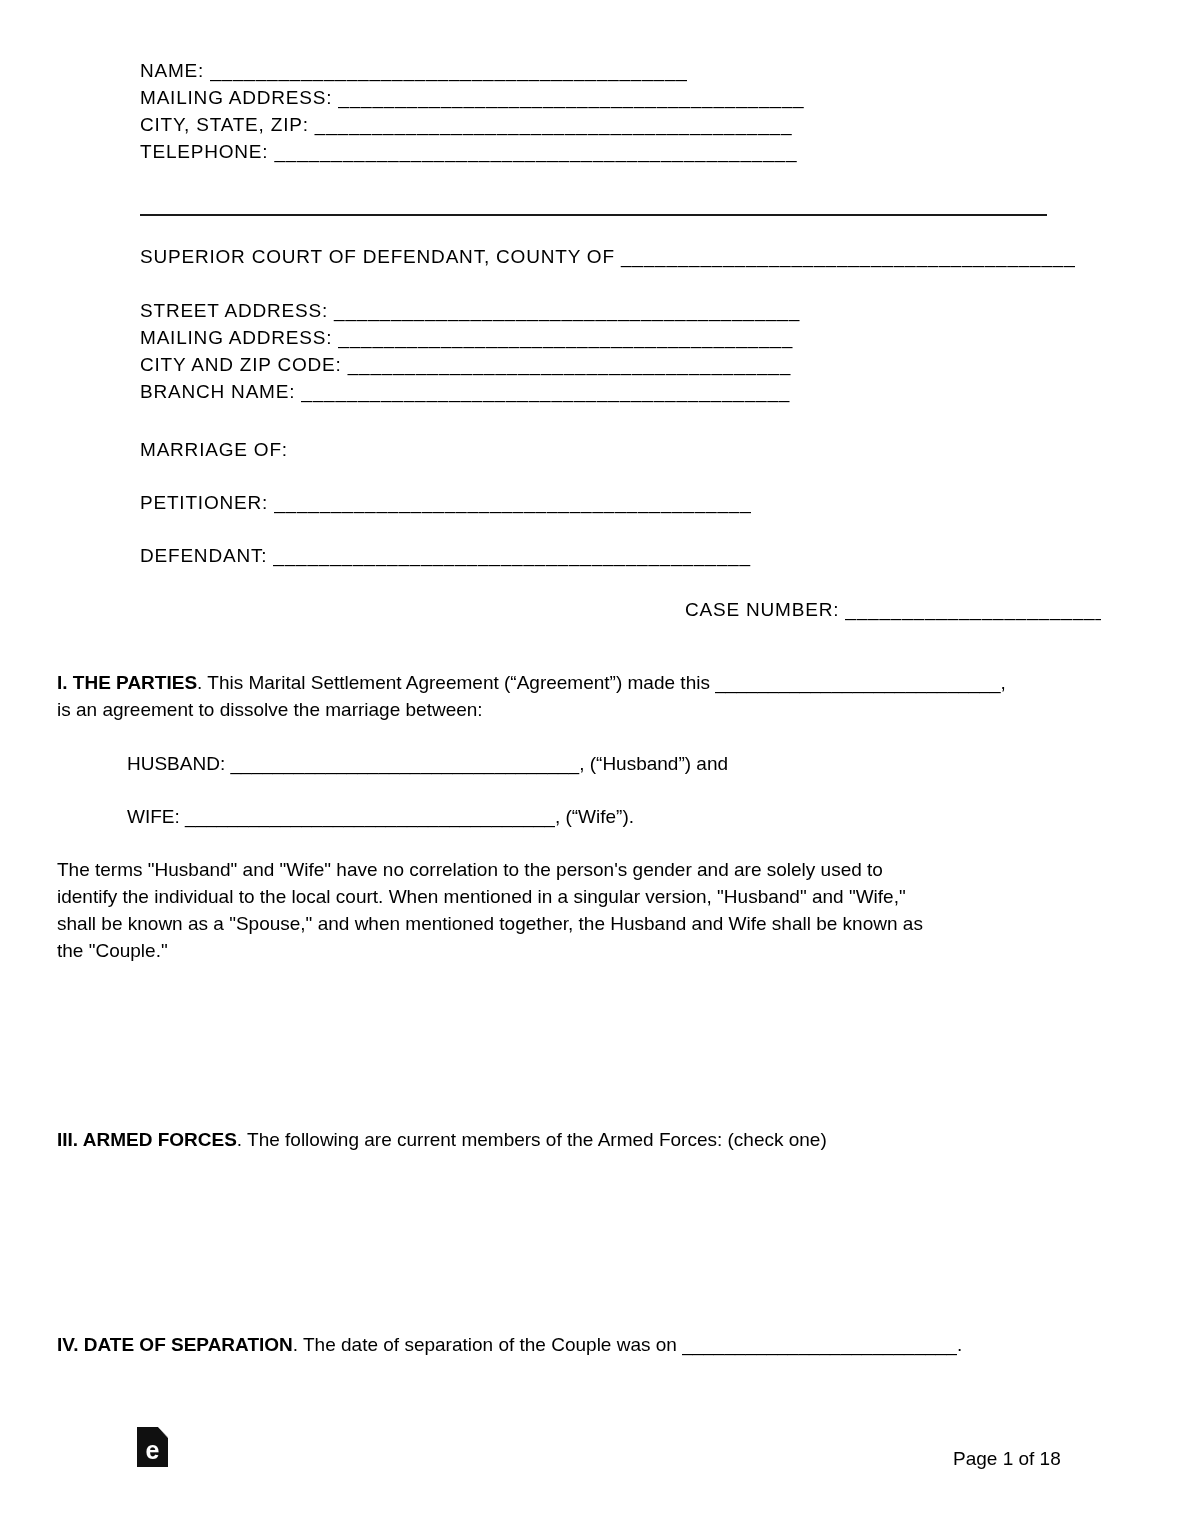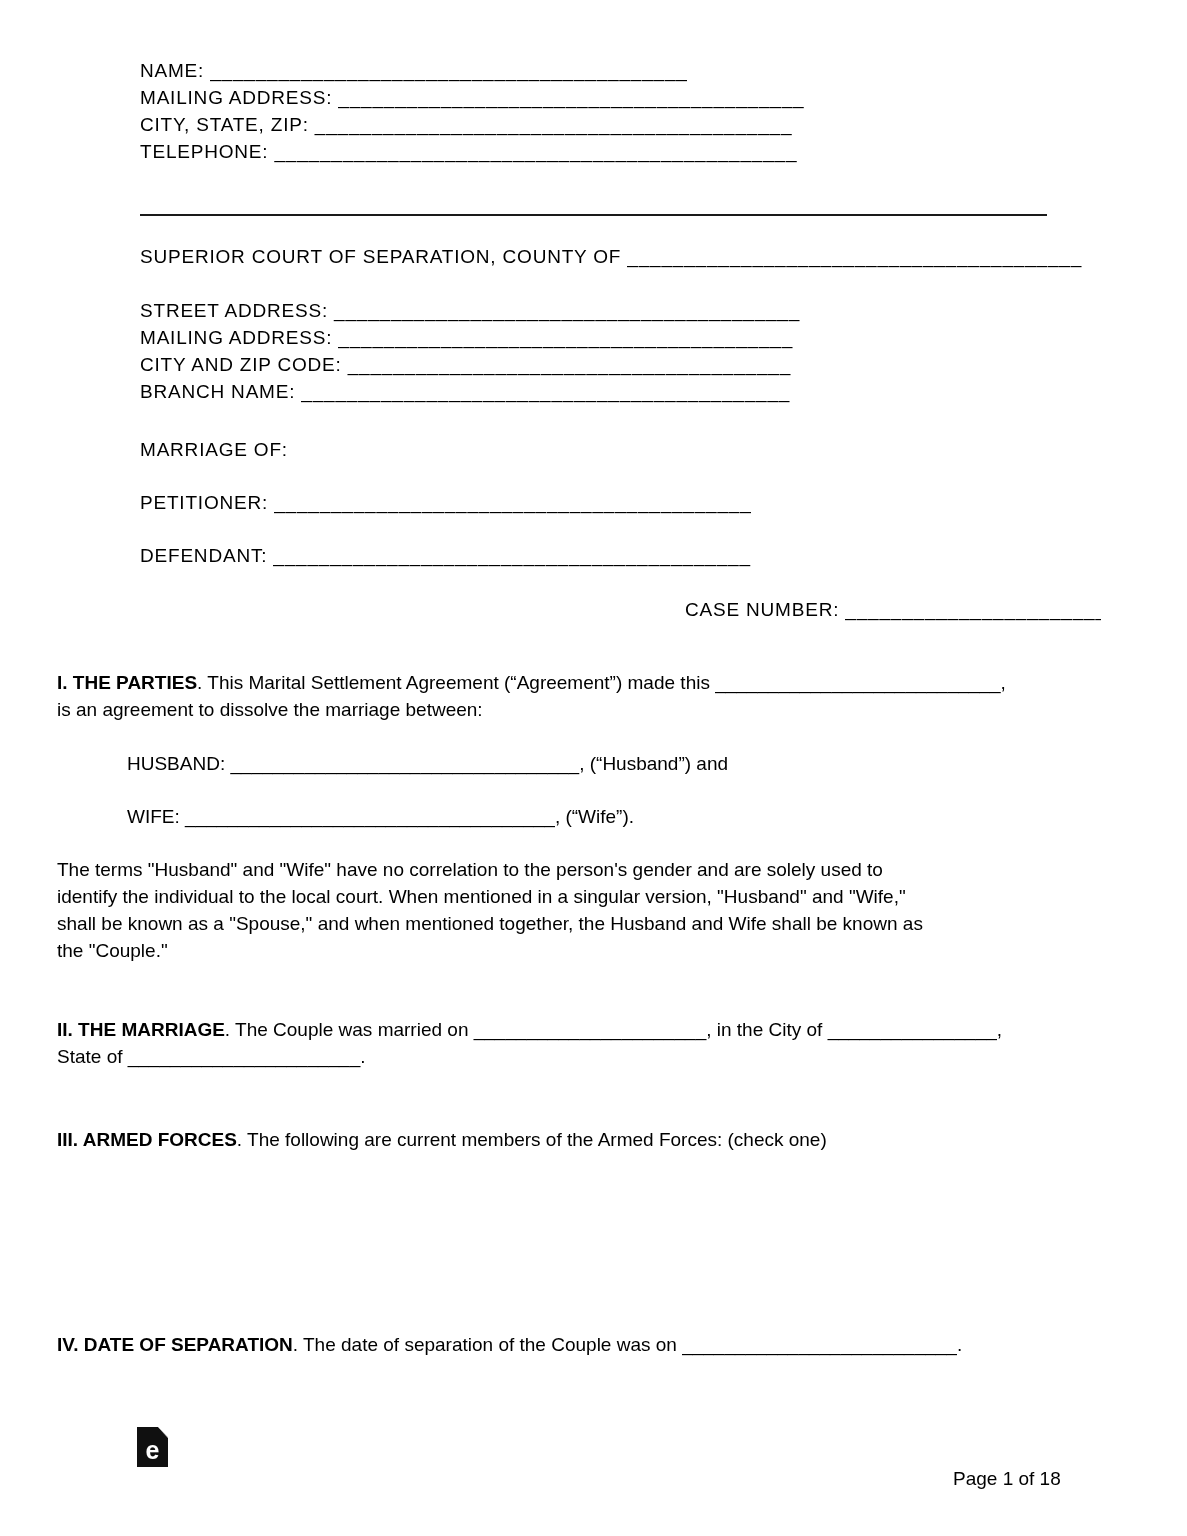--- a/index.html
+++ b/index.html
@@ -59,21 +59,21 @@
 
   <div class="abs block" style="top:57px;left:140px;">
     <div class="line caps">NAME: __________________________________________</div>
     <div class="line caps">MAILING ADDRESS: _________________________________________</div>
     <div class="line caps">CITY, STATE, ZIP: __________________________________________</div>
     <div class="line caps">TELEPHONE: ______________________________________________</div>
   </div>
 
   <div class="hrule" style="top:214px;left:140px;width:907px;"></div>
 
-  <div class="abs line caps" style="top:243px;left:140px;">SUPERIOR COURT OF SEPARATION, COUNTY OF ________________________________________</div>
+  <div class="abs line caps" style="top:243px;left:140px;">SUPERIOR COURT OF DEFENDANT, COUNTY OF ________________________________________</div>
 
   <div class="abs block" style="top:297px;left:140px;">
     <div class="line caps">STREET ADDRESS: _________________________________________</div>
     <div class="line caps">MAILING ADDRESS: ________________________________________</div>
     <div class="line caps">CITY AND ZIP CODE: _______________________________________</div>
     <div class="line caps">BRANCH NAME: ___________________________________________</div>
   </div>
 
   <div class="abs line caps" style="top:436px;left:140px;">MARRIAGE OF:</div>
   <div class="abs line caps" style="top:489px;left:140px;">PETITIONER: __________________________________________</div>
@@ -88,33 +88,29 @@
   <div class="abs line" style="top:803px;left:127px;">WIFE: ___________________________________, (“Wife”).</div>
   <div class="abs line" style="top:750px;left:127px;">HUSBAND: _________________________________, (“Husband”) and</div>
 
   <div class="abs" style="top:856px;left:57px;">
     <div class="pline">The terms "Husband" and "Wife" have no correlation to the person's gender and are solely used to</div>
     <div class="pline">identify the individual to the local court. When mentioned in a singular version, "Husband" and "Wife,"</div>
     <div class="pline">shall be known as a "Spouse," and when mentioned together, the Husband and Wife shall be known as</div>
     <div class="pline">the "Couple."</div>
   </div>
 
-  <div class="abs" style="top:1016px;left:57px;">
-    <div class="pline"><b>II. THE MARRIAGE</b><span>. The Couple was married on ______________________, in the City of ________________,</span></div>
-    <div class="pline">State of ______________________.</div>
-  </div>
 
   <div class="abs" style="top:1126px;left:57px;">
     <div class="pline"><b>III. ARMED FORCES</b><span>. The following are current members of the Armed Forces: (check one)</span></div>
   </div>
 
 
   <div class="abs" style="top:1331px;left:57px;">
     <div class="pline"><b>IV. DATE OF SEPARATION</b><span>. The date of separation of the Couple was on __________________________.</span></div>
   </div>
 
   <div class="logo" style="top:1427px;left:137px;">
     <span class="fold"></span>
     <span class="letter">e</span>
   </div>
-  <div class="abs pagenum" style="top:1445px;left:953px;margin-top:20px;">Page 1 of 18</div>
+  <div class="abs pagenum" style="top:1445px;left:953px;">Page 1 of 18</div>
 
 </div>
 
 </body></html>

